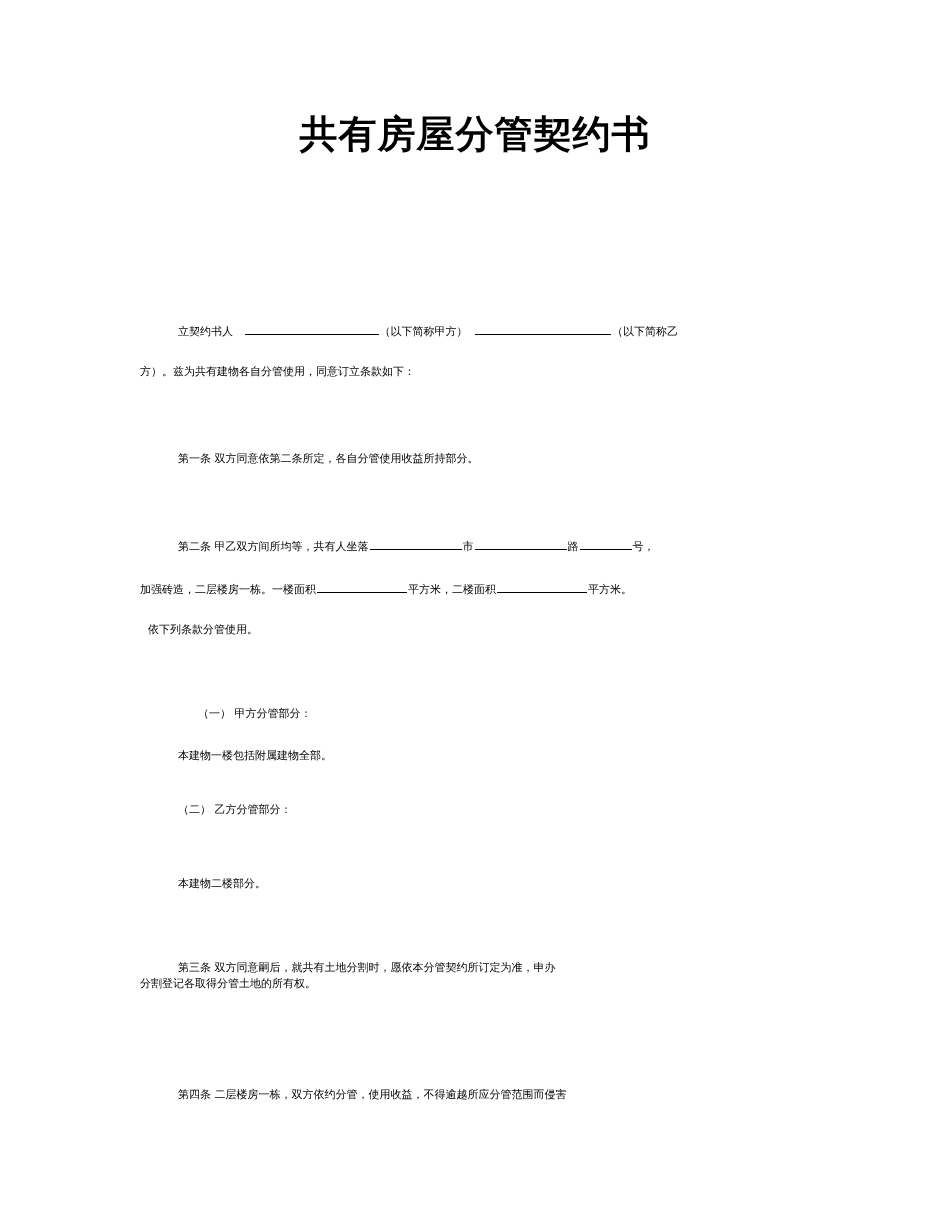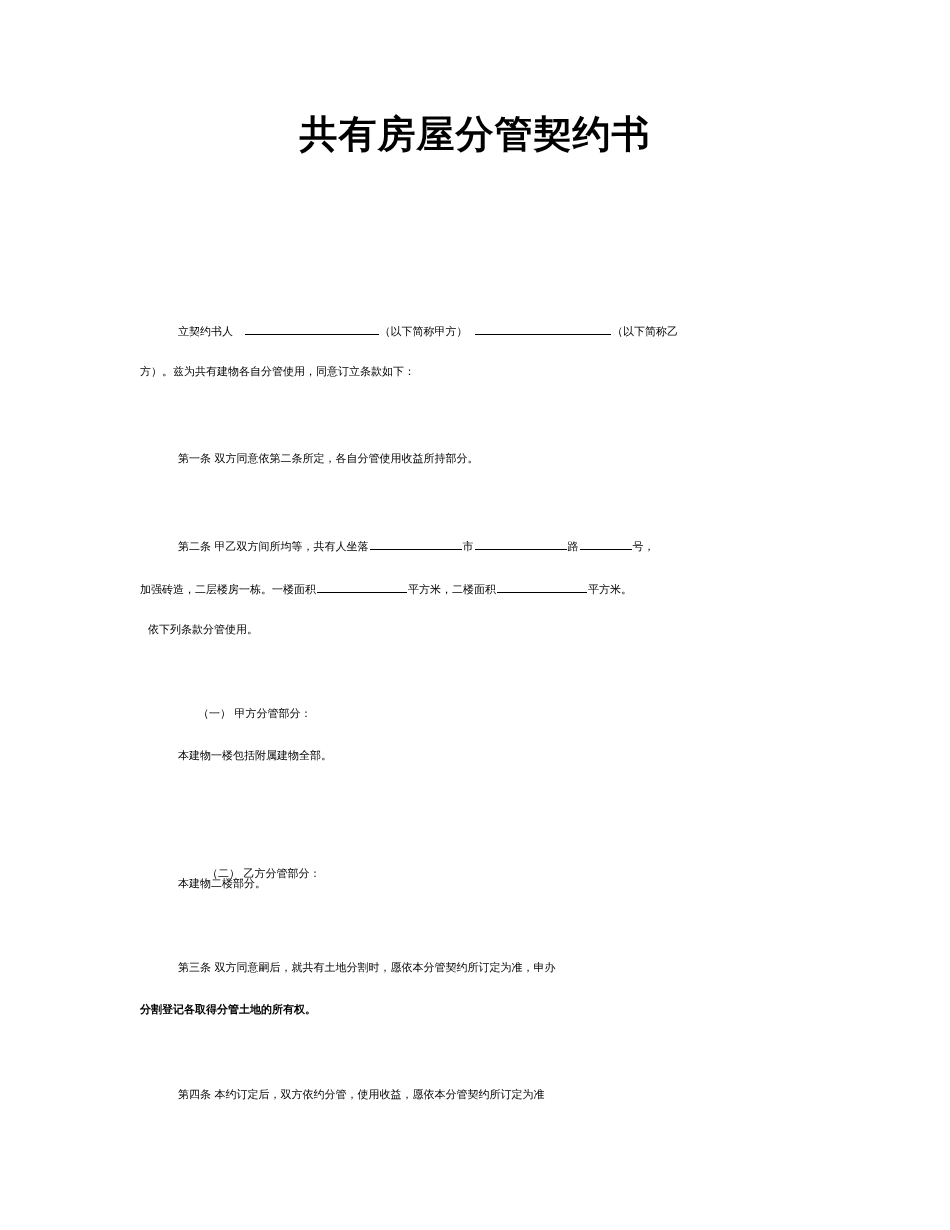--- a/index.html
+++ b/index.html
@@ -41,21 +41,21 @@
     <span>第二条  甲乙双方间所均等，共有人坐落</span><span class="blank" style="width:92px;"></span><span>市</span><span class="blank" style="width:92px;"></span><span>路</span><span class="blank" style="width:52px;"></span><span>号，</span>
   </div>
   <div class="line" style="top:576px; left:140px;">
     <span>加强砖造，二层楼房一栋。一楼面积</span><span class="blank" style="width:90px;"></span><span>平方米，二楼面积</span><span class="blank" style="width:90px;"></span><span>平方米。</span>
   </div>
   <div class="line" style="top:618px; left:140px;margin-left:8px;">依下列条款分管使用。</div>
 
   <div class="line" style="top:702px; left:178px;margin-left:20px;">（一）   甲方分管部分：</div>
   <div class="line" style="top:744px; left:178px;">本建物一楼包括附属建物全部。</div>
 
-  <div class="line" style="top:862px; left:178px;margin-left:29px;">（二）   乙方分管部分：</div>
+  <div class="line" style="top:798px; left:178px;">（二）   乙方分管部分：</div>
   <div class="line" style="top:872px; left:178px;">本建物二楼部分。</div>
 
   <div class="line" style="top:956px; left:178px;">第三条  双方同意嗣后，就共有土地分割时，愿依本分管契约所订定为准，申办</div>
-  <div class="line" style="top:998px; left:140px;font-weight:bold;">分割登记各取得分管土地的所有权。</div>
+  <div class="line" style="top:972px; left:140px;">分割登记各取得分管土地的所有权。</div>
 
-  <div class="line" style="top:1083px; left:178px;">第四条  本约订定后，双方依约分管，使用收益，愿依本分管契约所订定为准</div>
+  <div class="line" style="top:1083px; left:178px;">第四条  二层楼房一栋，双方依约分管，使用收益，不得逾越所应分管范围而侵害</div>
 
 </div>
 
 </body></html>

